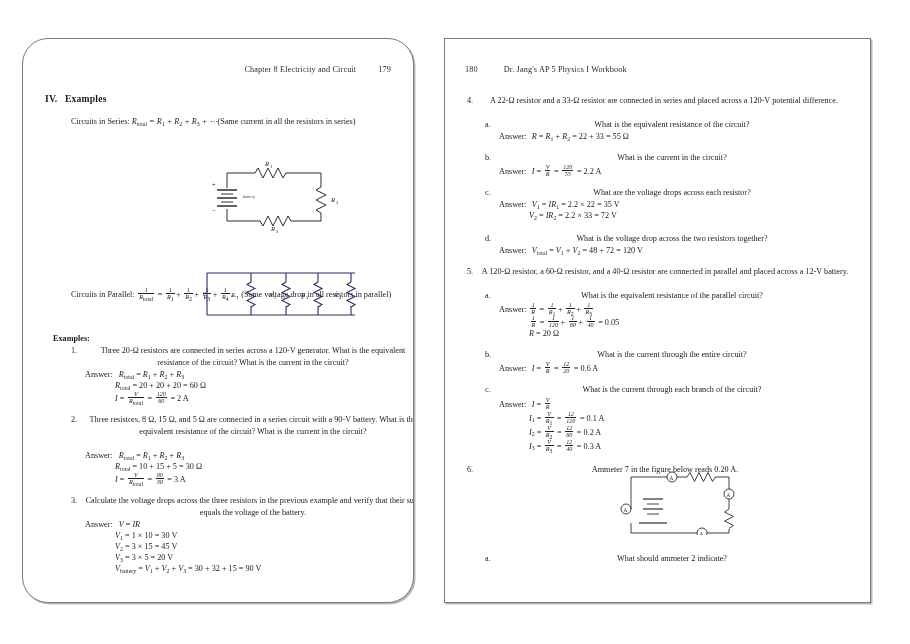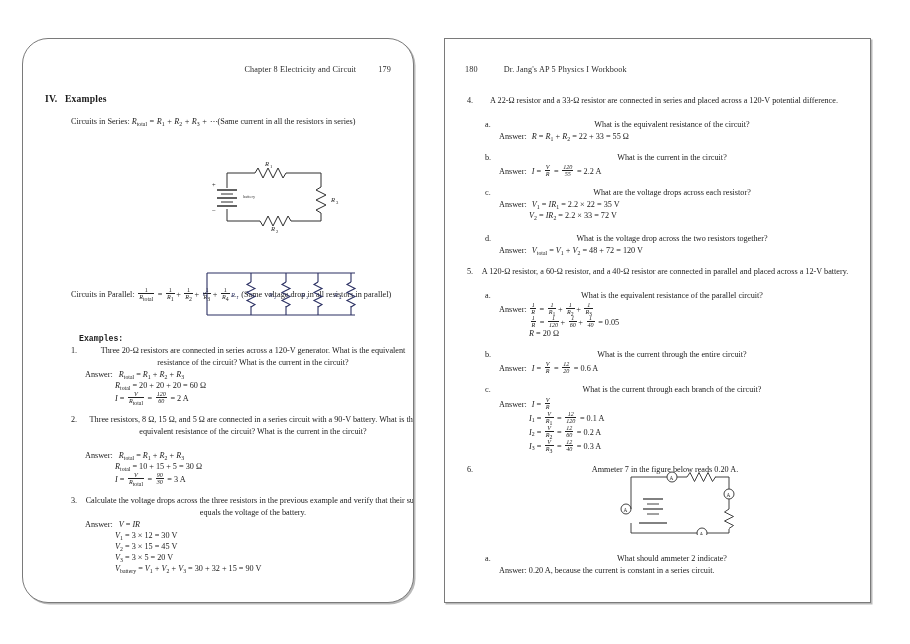--- a/index.html
+++ b/index.html
@@ -215,21 +215,21 @@
           <text x="66" y="32" font-size="6.3" font-family="'Liberation Serif',serif" font-style="italic" fill="#2a2f62">R</text>
           <text x="71" y="33.6" font-size="4.5" font-family="'Liberation Serif',serif" fill="#2a2f62">2</text>
           <text x="98" y="32" font-size="6.3" font-family="'Liberation Serif',serif" font-style="italic" fill="#2a2f62">R</text>
           <text x="103" y="33.6" font-size="4.5" font-family="'Liberation Serif',serif" fill="#2a2f62">3</text>
           <text x="131" y="32" font-size="6.3" font-family="'Liberation Serif',serif" font-style="italic" fill="#2a2f62">R</text>
           <text x="136" y="33.6" font-size="4.5" font-family="'Liberation Serif',serif" fill="#2a2f62">4</text>
           <text x="-1" y="31" font-size="5.6" font-family="'Liberation Serif',serif" font-style="italic" fill="#2a2f62">V</text>
         </svg>
       </div>
 
-      <div class="para bold" style="left:56px; top:294px;font-family:Liberation Mono, monospace;">Examples:</div>
+      <div class="para bold" style="left:30px; top:294px;">Examples:</div>
 
       <div class="li" style="left:48px; top:306px; width:350px;">
         <span class="mk">1.</span>
         <span class="bd">Three 20-Ω resistors are connected in series across a 120-V generator. What is the equivalent resistance of the circuit? What is the current in the circuit?</span>
       </div>
       <div class="mathline" style="left:62px; top:330px;">
         <span class="up">Answer:</span>
         <span style="margin-left:4px;">R<span class="sub">total</span> <span class="up">=</span> R<span class="sub">1</span> <span class="up">+</span> R<span class="sub">2</span> <span class="up">+</span> R<span class="sub">3</span></span>
       </div>
       <div class="mathline" style="left:92px; top:341px;">
@@ -264,21 +264,21 @@
 
       <div class="li" style="left:48px; top:456px; width:350px;">
         <span class="mk">3.</span>
         <span class="bd">Calculate the voltage drops across the three resistors in the previous example and verify that their sum equals the voltage of the battery.</span>
       </div>
       <div class="mathline" style="left:62px; top:480px;text-align:center;">
         <span class="up">Answer:</span>
         <span style="margin-left:4px;">V <span class="up">=</span> IR</span>
       </div>
       <div class="mathline" style="left:92px; top:491px;">
-        V<span class="sub">1</span> <span class="up">= 3 × 12 = 30 V</span>
+        V<span class="sub">1</span> <span class="up">= 1 × 10 = 30 V</span>
       </div>
       <div class="mathline" style="left:92px; top:502px;">
         V<span class="sub">2</span> <span class="up">= 3 × 15 = 45 V</span>
       </div>
       <div class="mathline" style="left:92px; top:513px;">
         V<span class="sub">3</span> <span class="up">= 3 × 5 = 20 V</span>
       </div>
       <div class="mathline" style="left:92px; top:524px;">
         V<span class="sub">battery</span> <span class="up">=</span> V<span class="sub">1</span> <span class="up">+</span> V<span class="sub">2</span> <span class="up">+</span> V<span class="sub">3</span> <span class="up">= 30 + 32 + 15 = 90 V</span>
       </div>
@@ -457,21 +457,17 @@
           <text x="129.5" y="33.5" font-size="5.2" font-family="'Liberation Serif',serif" fill="#222">A</text>
           <text x="102.5" y="72.5" font-size="5.2" font-family="'Liberation Serif',serif" fill="#222">A</text>
           <text x="26.5" y="48.5" font-size="5.2" font-family="'Liberation Serif',serif" fill="#222">A</text>
         </svg>
       </div>
 
       <div class="li" style="left:40px; top:514px; width:360px;">
         <span class="mk">a.</span>
         <span class="bd">What should ammeter 2 indicate?</span>
       </div>
-      <div class="para" style="left:54px; top:526px; width:350px;">
-        <span>Answer:</span>
-        <span>0.20 A, because the current is constant in a series circuit.</span>
-      </div>
 
     </div>
   </div>
 
 </div>
 
 </body></html>

